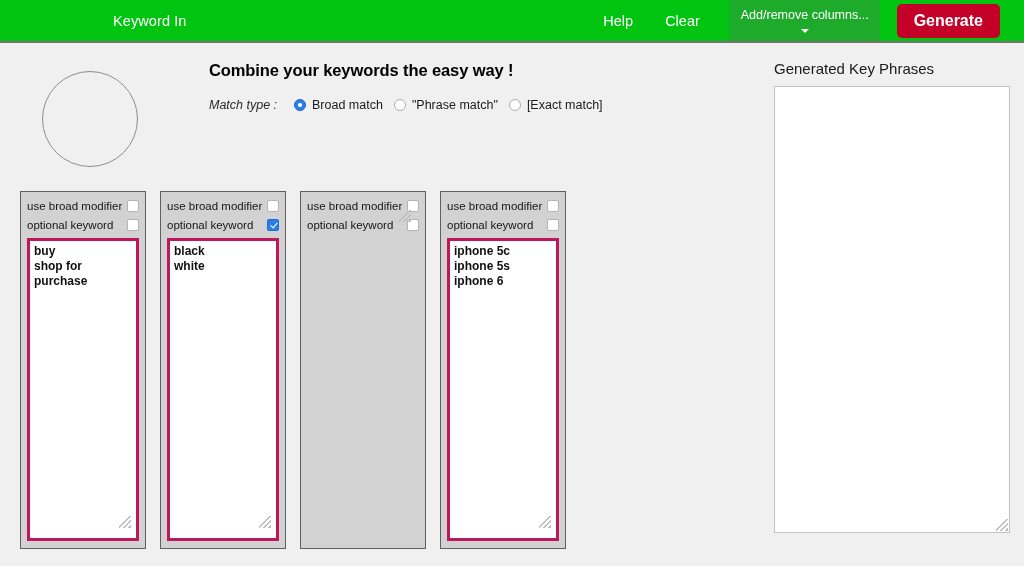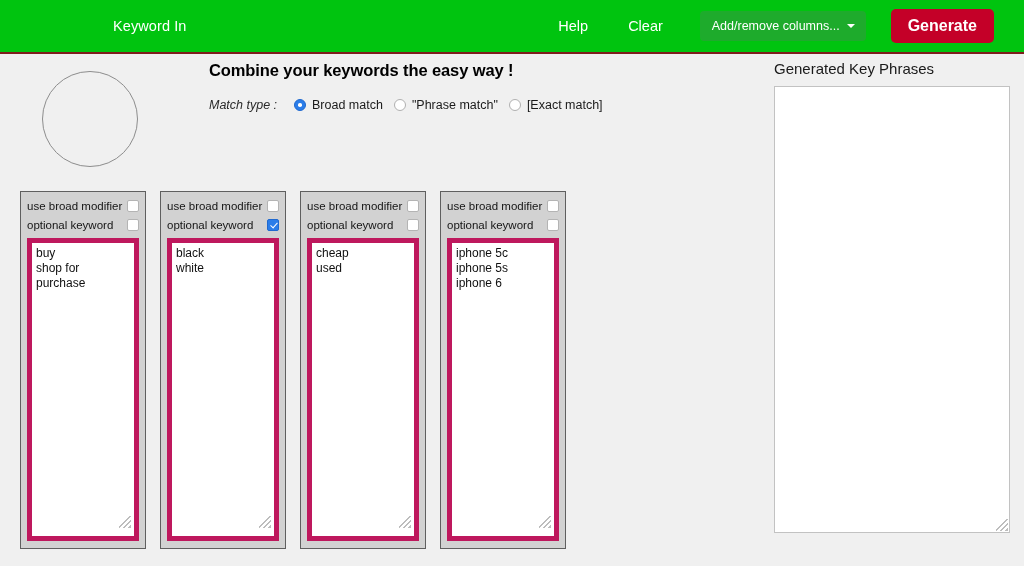--- a/index.html
+++ b/index.html
@@ -8,41 +8,41 @@
     margin: 0; padding: 0;
     width: 1024px; height: 566px;
     background: #f0f0f0;
     font-family: "Liberation Sans", sans-serif;
     overflow: hidden;
   }
 
   
   .navbar {
     position: relative;
-    height: 54px;
+    height: 43px;
     background: #00c40f;
-    border-bottom: 2px solid #7f1d1d;
+    border-bottom: 2px solid #737373;
     display: flex;
     align-items: center;
   }
   .nav-brand {
     position: absolute;
     left: 113px;
     color: #ffffff;
     font-size: 14.5px;
     font-weight: 400;
     letter-spacing: 0.1px;
     cursor: pointer;
   }
   .nav-right {
     position: absolute;
-    right: 30px;
-    display: flex;
-    align-items: center;
-    gap: 8px;
+    right: 24px;
+    display: flex;
+    align-items: center;
+    gap: 0px;
   }
   .nav-link {
     color: #ffffff;
     font-size: 14.5px;
     padding: 0 16px;
     cursor: pointer;
     text-decoration: none;
     white-space: nowrap;
   }
   .btn-columns {
@@ -52,20 +52,21 @@
     border: none;
     border-radius: 4px;
     padding: 8px 11px 8px 12px;
     margin-left: 13px;
     cursor: pointer;
     white-space: nowrap;
     font-family: inherit;
     display: inline-flex;
     align-items: center;
     gap: 7px;
+    flex-direction: column;
   }
   .caret {
     width: 0; height: 0;
     border-left: 4px solid transparent;
     border-right: 4px solid transparent;
     border-top: 4px solid #ffffff;
     display: inline-block;
   }
   .btn-generate {
     background: #c40028;
@@ -212,28 +213,29 @@
     width: 3px; height: 6px;
     border: solid #ffffff;
     border-width: 0 1.6px 1.6px 0;
     transform: rotate(42deg);
   }
   .karea {
     position: relative;
     height: 303px;
     margin-top: 4px;
     background: #ffffff;
-    border: 5px solid #be185d;
+    border: 3px solid #be185d;
     padding: 3px 4px;
     font-size: 12px;
     line-height: 15px;
     color: #101010;
     overflow: hidden;
     white-space: pre;
     cursor: text;
+    font-weight: bold;
   }
   .grip {
     position: absolute;
     right: 1px; bottom: 1px;
     width: 12px; height: 12px;
     pointer-events: none;
     background:
       linear-gradient(135deg, transparent 0 42%, #bdbdbd 42% 52%, transparent 52% 64%),
       linear-gradient(135deg, transparent 0 64%, #bdbdbd 64% 74%, transparent 74% 86%),
       linear-gradient(135deg, transparent 0 86%, #bdbdbd 86% 96%, transparent 96%);
@@ -344,22 +346,20 @@
 
   <div class="kcol">
     <label class="kopt">
       <span class="kopt-label">use broad modifier</span>
       <span class="cbox"></span>
     </label>
     <label class="kopt">
       <span class="kopt-label">optional keyword</span>
       <span class="cbox"></span>
     </label>
-    <div class="karea">cheap
-used</div>
     <div style="position:relative;height:0">
       <div class="grip" style="bottom:13px;right:8px"></div>
     </div>
   </div>
 
   <div class="kcol">
     <label class="kopt">
       <span class="kopt-label">use broad modifier</span>
       <span class="cbox"></span>
     </label>

